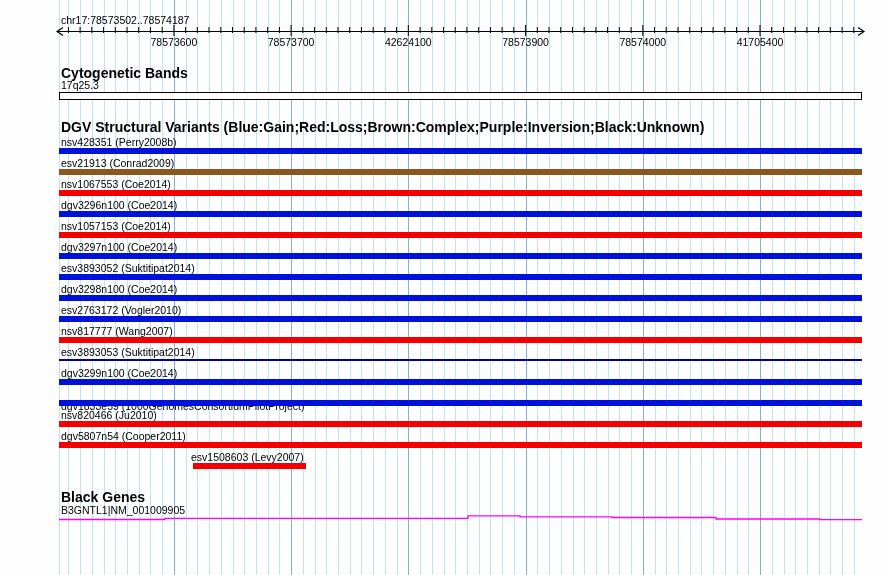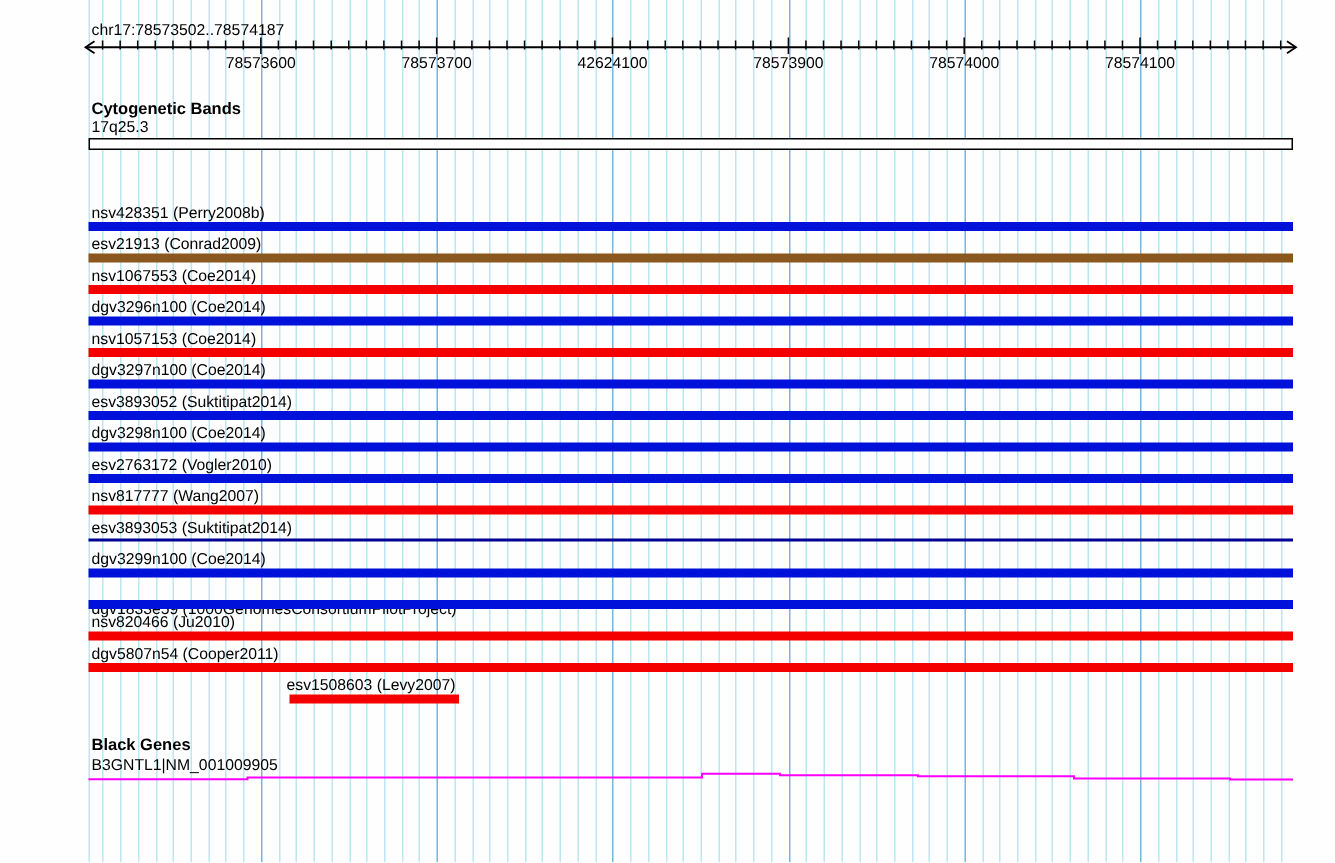--- a/index.html
+++ b/index.html
@@ -1,20 +1,20 @@
 <!DOCTYPE html>
 <html><head>
 <meta charset="utf-8">
 <style>
   html,body{margin:0;padding:0;background:#ffffff;}
   #stage{position:relative;width:890px;height:575px;background:#fdfefd;overflow:hidden;
          font-family:Liberation Sans, sans-serif;color:#000;}
   .abs{position:absolute;}
   .txt{font-size:10.5px;line-height:12px;white-space:pre;}
-  .hdr{font-weight:bold;font-size:11px;line-height:12px;white-space:pre;}
+  .hdr{font-weight:bold;font-size:14px;line-height:12px;white-space:pre;}
   .grid{position:absolute;top:0;bottom:0;width:1px;}
   .grid-minor{background:#bce6f2;}
   .grid-major{background:#79b6d9;}
   .tick-label{position:absolute;transform:translateX(-50%);font-size:10.5px;line-height:12px;white-space:pre;}
   .bar{position:absolute;}
   .cytoband{position:absolute;background:#ffffff;border:1px solid #000;box-sizing:border-box;}
   svg{position:absolute;left:0;top:0;}
 </style>
 </head>
 <body>
@@ -99,27 +99,28 @@
       <path d="M63 27.5 L57 31.5 L63 35.5" stroke="#000000" stroke-width="1.2" fill="none"></path>
       <path d="M858 27.5 L864 31.5 L858 35.5" stroke="#000000" stroke-width="1.2" fill="none"></path>
       <path d="M68.4 27 L68.4 33 M80.1 27 L80.1 33 M91.8 27 L91.8 33 M103.5 27 L103.5 33 M115.3 27 L115.3 33 M127.0 27 L127.0 33 M138.7 27 L138.7 33 M150.4 27 L150.4 33 M162.2 27 L162.2 33 M173.9 25 L173.9 36 M185.6 27 L185.6 33 M197.3 27 L197.3 33 M209.0 27 L209.0 33 M220.8 27 L220.8 33 M232.5 27 L232.5 33 M244.2 27 L244.2 33 M255.9 27 L255.9 33 M267.7 27 L267.7 33 M279.4 27 L279.4 33 M291.1 25 L291.1 36 M302.8 27 L302.8 33 M314.6 27 L314.6 33 M326.3 27 L326.3 33 M338.0 27 L338.0 33 M349.7 27 L349.7 33 M361.4 27 L361.4 33 M373.2 27 L373.2 33 M384.9 27 L384.9 33 M396.6 27 L396.6 33 M408.3 25 L408.3 36 M420.1 27 L420.1 33 M431.8 27 L431.8 33 M443.5 27 L443.5 33 M455.2 27 L455.2 33 M466.9 27 L466.9 33 M478.7 27 L478.7 33 M490.4 27 L490.4 33 M502.1 27 L502.1 33 M513.8 27 L513.8 33 M525.6 25 L525.6 36 M537.3 27 L537.3 33 M549.0 27 L549.0 33 M560.7 27 L560.7 33 M572.5 27 L572.5 33 M584.2 27 L584.2 33 M595.9 27 L595.9 33 M607.6 27 L607.6 33 M619.3 27 L619.3 33 M631.1 27 L631.1 33 M642.8 25 L642.8 36 M654.5 27 L654.5 33 M666.2 27 L666.2 33 M678.0 27 L678.0 33 M689.7 27 L689.7 33 M701.4 27 L701.4 33 M713.1 27 L713.1 33 M724.8 27 L724.8 33 M736.6 27 L736.6 33 M748.3 27 L748.3 33 M760.0 25 L760.0 36 M771.7 27 L771.7 33 M783.5 27 L783.5 33 M795.2 27 L795.2 33 M806.9 27 L806.9 33 M818.6 27 L818.6 33 M830.3 27 L830.3 33 M842.1 27 L842.1 33 M853.8 27 L853.8 33 " stroke="#000000" stroke-width="1" fill="none"></path>
     </svg>
   <div id="ruler-labels">
       <div class="tick-label" style="left: 173.9px; top: 36px;">78573600</div>
       <div class="tick-label" style="left: 291.1px; top: 36px;">78573700</div>
       <div class="tick-label" style="left: 408.3px; top: 36px;">42624100</div>
       <div class="tick-label" style="left: 525.6px; top: 36px;">78573900</div>
       <div class="tick-label" style="left: 642.8px; top: 36px;">78574000</div>
-      <div class="tick-label" style="left: 760px; top: 36px;">78574100</div>
+      <div class="tick-label" style="left: 760px; top: 36px;">41705400</div>
     </div>
 
   <div class="abs hdr" style="left:61px;top:67px;">Cytogenetic Bands</div>
   <div class="abs txt" style="left:61px;top:79px;">17q25.3</div>
   <div class="cytoband" style="left:59px;top:92px;width:803px;height:8px;"></div>
 
+  <div class="abs hdr" style="left:61px;top:121px;">DGV Structural Variants (Blue:Gain;Red:Loss;Brown:Complex;Purple:Inversion;Black:Unknown)</div>
   <div id="dgv-rows">
       <div class="abs txt" style="left: 61px; top: 136px;">nsv428351 (Perry2008b)</div>
       <div class="bar" style="left: 59px; width: 803px; top: 148px; height: 6px; background: rgb(0, 18, 217);"></div>
       <div class="abs txt" style="left: 61px; top: 157px;">esv21913 (Conrad2009)</div>
       <div class="bar" style="left: 59px; width: 803px; top: 169px; height: 6px; background: rgb(138, 87, 30);"></div>
       <div class="abs txt" style="left: 61px; top: 178px;">nsv1067553 (Coe2014)</div>
       <div class="bar" style="left: 59px; width: 803px; top: 190px; height: 6px; background: rgb(244, 0, 0);"></div>
       <div class="abs txt" style="left: 61px; top: 199px;">dgv3296n100 (Coe2014)</div>
       <div class="bar" style="left: 59px; width: 803px; top: 211px; height: 6px; background: rgb(0, 18, 217);"></div>
       <div class="abs txt" style="left: 61px; top: 220px;">nsv1057153 (Coe2014)</div>

